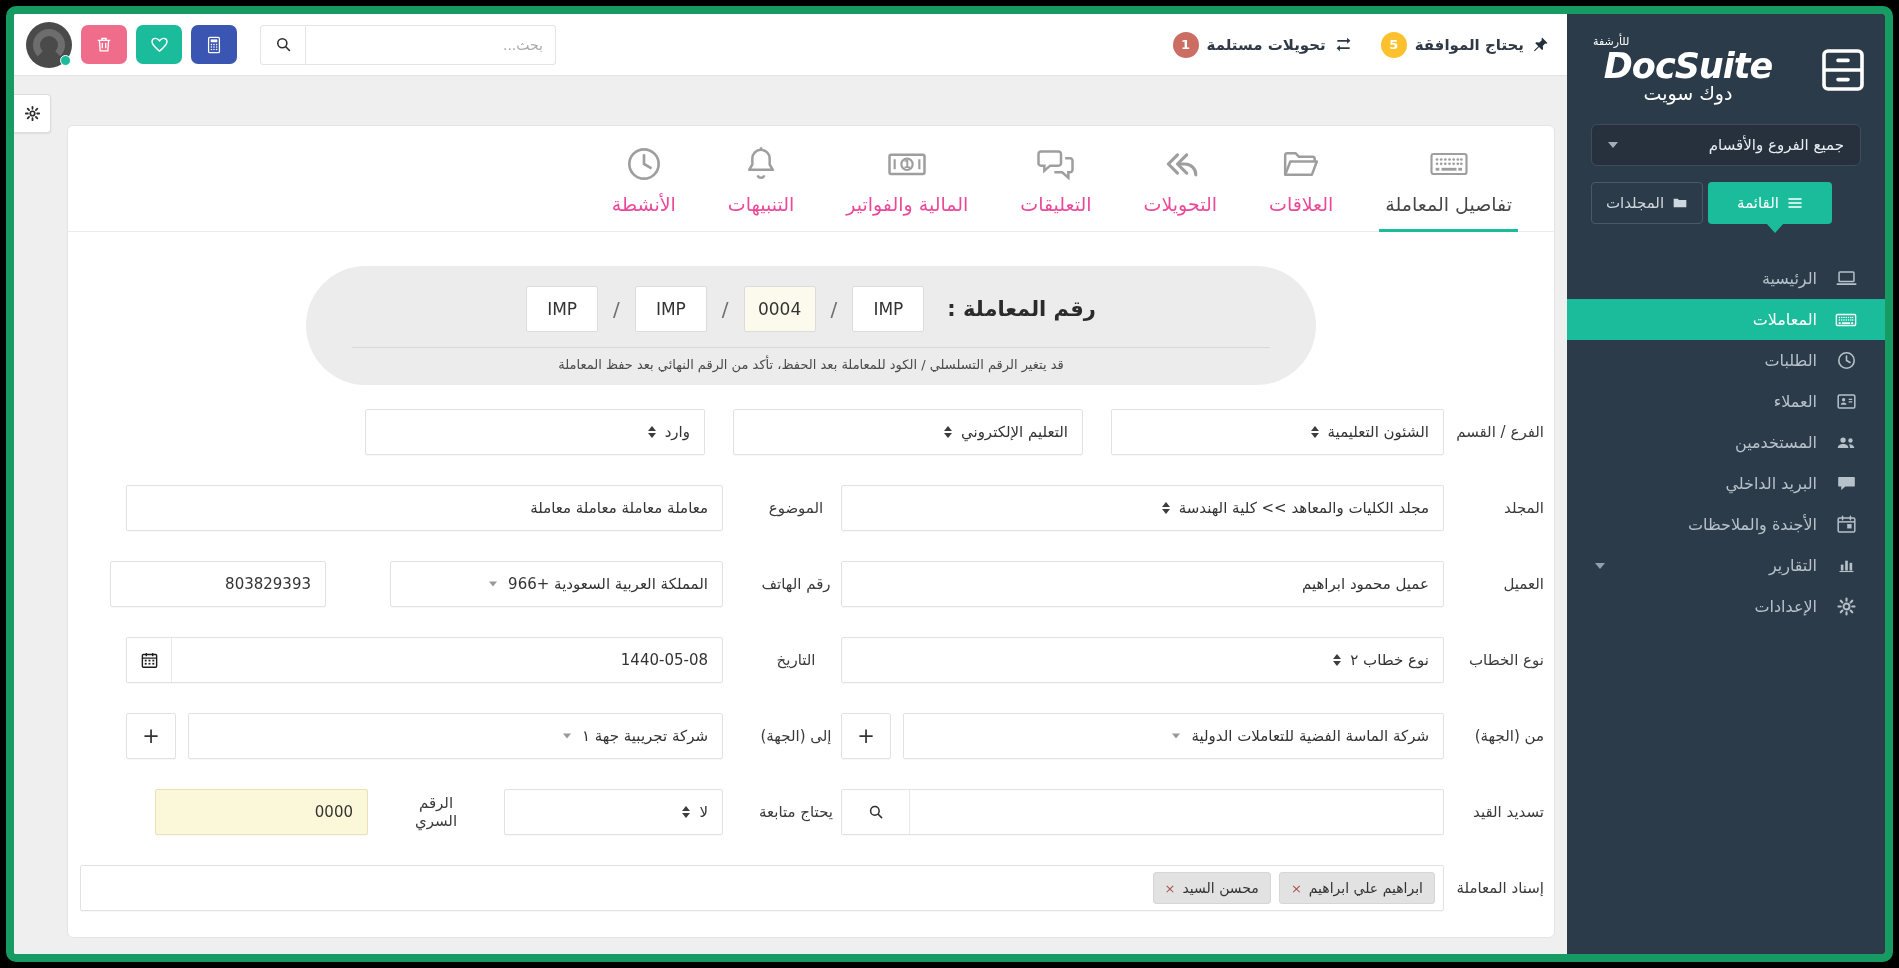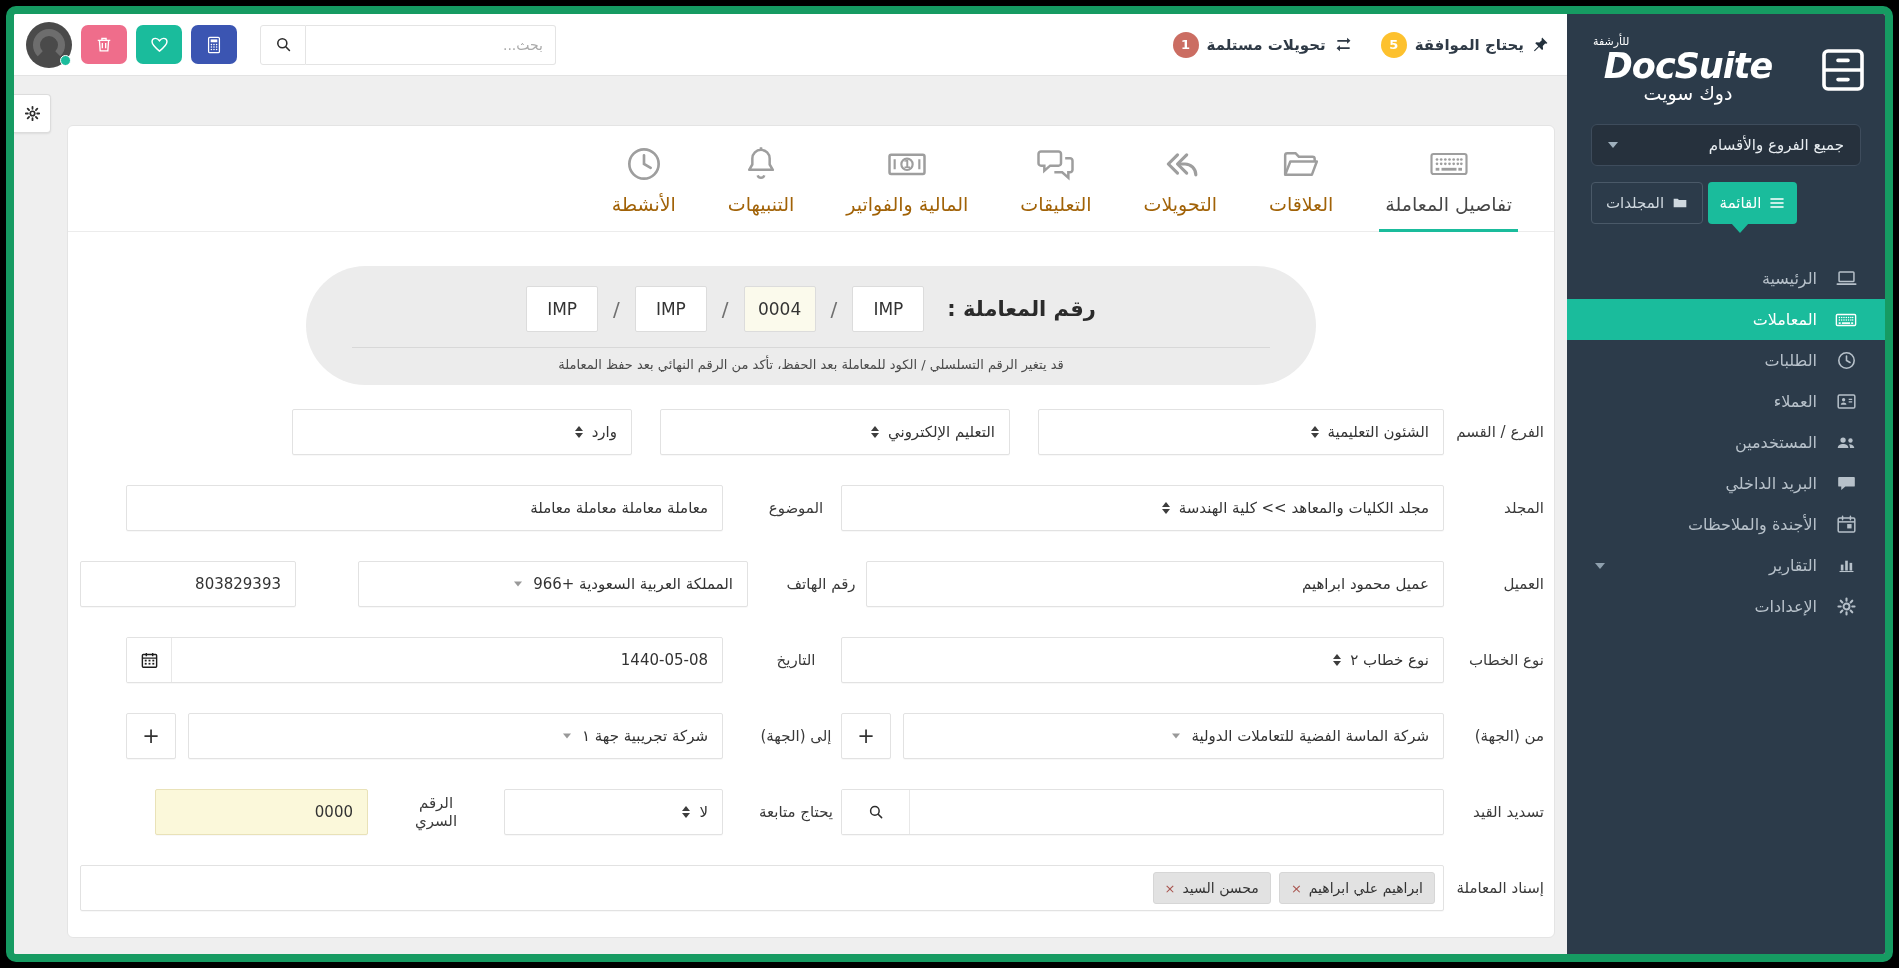--- a/index.html
+++ b/index.html
@@ -17,21 +17,21 @@
   .logo-tag { font-size:11px; letter-spacing:1px; display:block; text-align:left; padding-left:8px; }
   .logo-title { font-size:35px; font-weight:bold; font-style:italic; letter-spacing:-1px; }
   .logo-sub { font-size:19px; margin-top:-2px; }
   .branch-filter { margin:16px 24px 0; height:42px; background:#26313d; border:1px solid #3e4c5c;
                    border-radius:6px; display:flex; align-items:center; padding:0 16px; font-size:15px;
                    color:#e8edf1; cursor:pointer; }
   .branch-filter .caret { margin-right:auto; color:#9fb0bd; }
   .caret { width:0; height:0; border-left:5px solid transparent; border-right:5px solid transparent;
            border-top:6px solid currentColor; display:inline-block; }
   .side-btns { margin:16px 24px 0; display:flex; direction:rtl; justify-content:flex-end; gap:5px; }
-  .btn-menu { position:relative; width:89px; height:42px; background:#1abc9c; color:#fff; border-radius:4px;
+  .btn-menu { position:relative; width:124px; height:42px; background:#1abc9c; color:#fff; border-radius:4px;
               display:flex; align-items:center; justify-content:center; gap:8px; font-size:15px; cursor:pointer; }
   .btn-menu .tail { position:absolute; bottom:-9px; right:48px; width:0; height:0;
                     border-left:9px solid transparent; border-right:9px solid transparent;
                     border-top:10px solid #1abc9c; }
   .btn-folders { width:112px; height:42px; background:transparent; border:1px solid #4a5968; border-radius:4px;
                  color:#cfd8df; display:flex; align-items:center; justify-content:center; gap:8px;
                  font-size:15px; cursor:pointer; }
   .menu { margin-top:34px; }
   .mi { height:41px; display:flex; align-items:center; padding:0 28px; gap:18px; font-size:16px;
         color:#b7c1ca; cursor:pointer; }
@@ -71,21 +71,21 @@
                  display:flex; align-items:center; justify-content:center; cursor:pointer; color:#2d2d2d;
                  box-shadow:0 1px 2px rgba(0,0,0,.08); z-index:3; }
   .card { position:absolute; top:49px; right:12px; left:53px; bottom:16px; background:#fff;
           border:1px solid #e4e4e4; border-radius:6px; direction:rtl; overflow:hidden; }
 
   
   .tabs { display:flex; direction:rtl; padding:16px 36px 0; gap:40px; border-bottom:1px solid #ececec; }
   .tab { display:flex; flex-direction:column; align-items:center; gap:9px; padding:2px 6px 14px;
          color:#9a9a9a; cursor:pointer; border-bottom:3px solid transparent; margin-bottom:-1px; }
   .tab .ticon { color:#9e9e9e; }
-  .tab-label { font-size:19px; color:#a16207; white-space:nowrap; }
+  .tab-label { font-size:19px; color:#ec4899; white-space:nowrap; }
   .tab.active { border-bottom-color:#1abc9c; }
   .tab.active .tab-label { color:#474747; }
 
   
   .tn-pill { width:1010px; margin:34px auto 24px; background:#ececec; border-radius:60px;
              padding:20px 40px 13px; text-align:center; }
   .tn-row { display:flex; direction:rtl; align-items:center; justify-content:center; gap:15px; }
   .tn-label { font-size:21px; font-weight:bold; color:#2b2b2b; margin-left:8px; }
   .tn-seg { width:72px; height:46px; background:#fff; border:1px solid #dcdcdc; border-radius:2px;
             display:flex; align-items:center; justify-content:center; font-size:17px; color:#333; }
@@ -100,21 +100,21 @@
   .flabel2 { width:90px; flex:none; font-size:15px; color:#3a3a3a; text-align:center; }
   .fld { height:46px; background:#fff; border:1px solid #e2e2e2; border-radius:2px;
          display:flex; direction:rtl; align-items:center; padding:0 14px; font-size:15px; color:#333;
          box-shadow:0 1px 1px rgba(0,0,0,.03); cursor:pointer; }
   .fld .selv { white-space:nowrap; }
   .gap { margin-left:28px; }
   .sort { display:inline-flex; flex-direction:column; gap:2px; margin-right:9px; }
   .sort i { width:0; height:0; border-left:4px solid transparent; border-right:4px solid transparent; }
   .sort .up { border-bottom:5px solid #3d3d3d; } .sort .dn { border-top:5px solid #3d3d3d; }
   .mini-caret { margin-right:10px; color:#999; transform:scale(.8); }
-  .w230{width:230px;} .w345{width:406px;text-align:right;} .w350{width:350px;} .w340{width:340px;}
+  .w230{width:230px;} .w345{width:333px;text-align:right;} .w350{width:350px;} .w340{width:340px;}
   .w603{width:603px;} .w597{width:597px;} .w219{width:219px;} .w216{width:216px;} .w213{width:213px;}
   .txt { height:46px; background:#fff; border:1px solid #e2e2e2; border-radius:2px; direction:rtl;
          text-align:right; padding:0 14px; font-size:15px; color:#333; font-family:inherit; outline:none;
          box-shadow:0 1px 1px rgba(0,0,0,.03); }
   .igroup { height:46px; display:flex; direction:rtl; border:1px solid #e2e2e2; border-radius:2px;
             background:#fff; overflow:hidden; box-shadow:0 1px 1px rgba(0,0,0,.03); }
   .igroup .txt { border:none; box-shadow:none; flex:1; min-width:0; height:100%; }
   .iaddon { flex:none; display:flex; align-items:center; justify-content:center;
             border-right:1px solid #e8e8e8; background:#fff; cursor:pointer; color:#222; }
   .iaddon.w68{width:68px;} .iaddon.w45{width:45px;}

